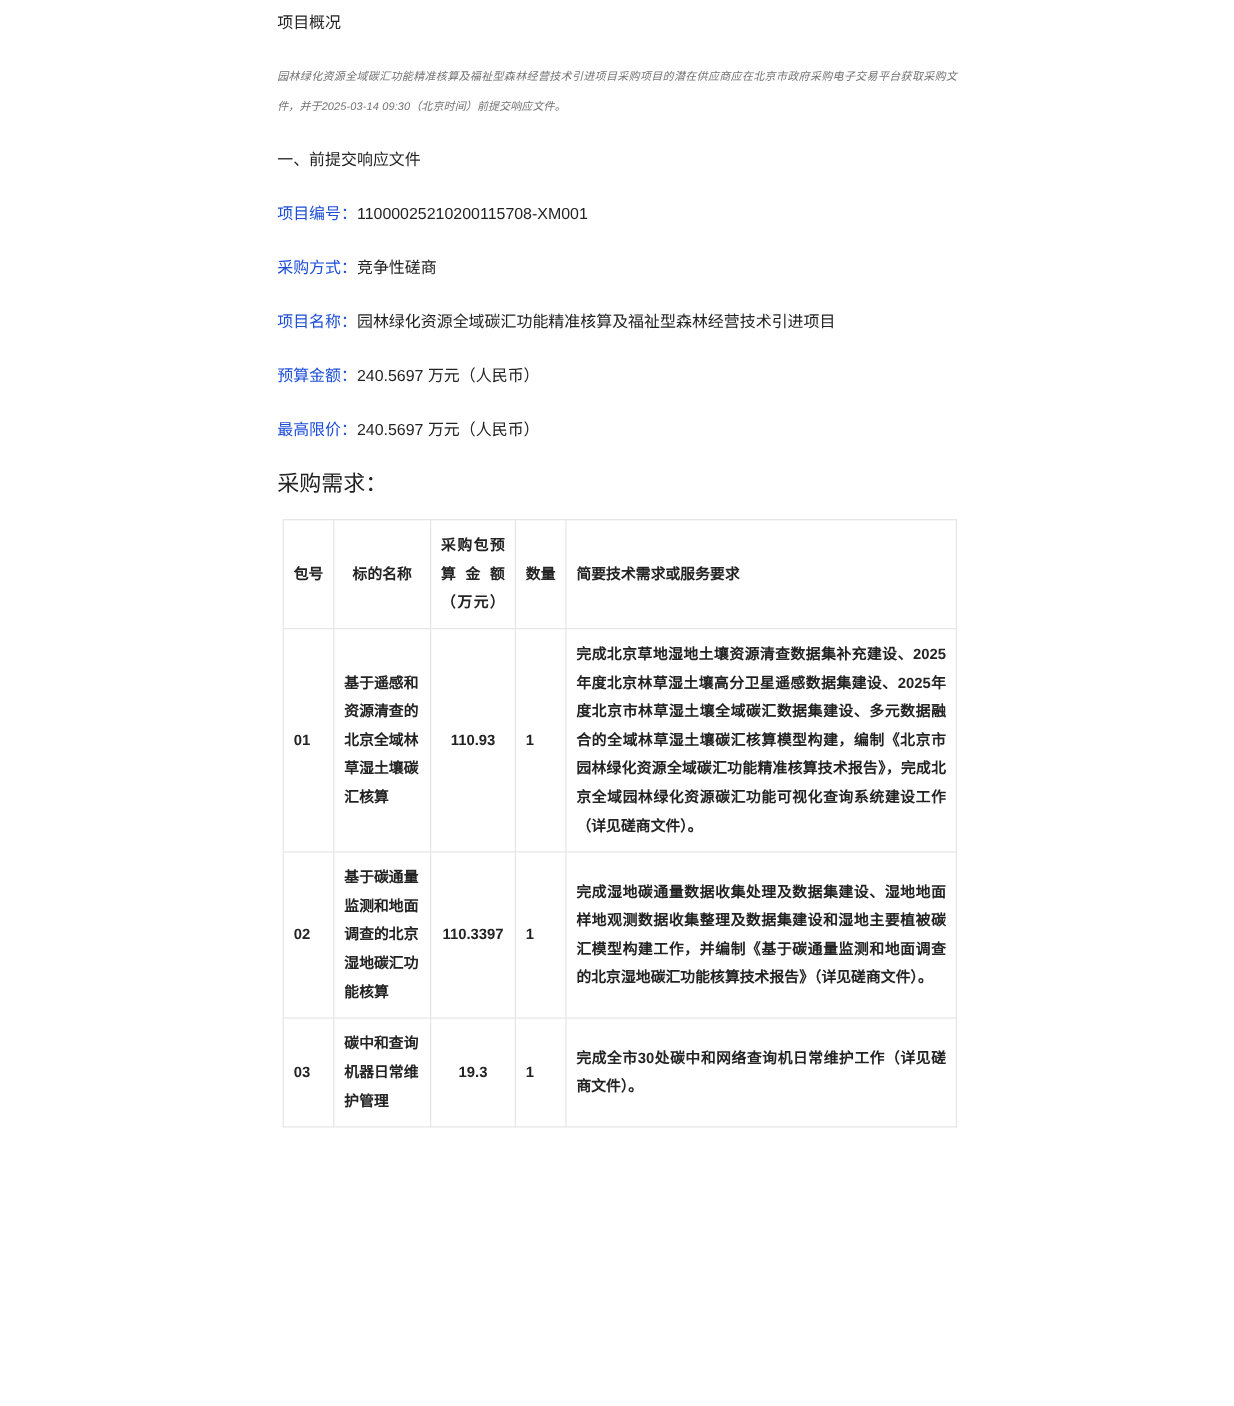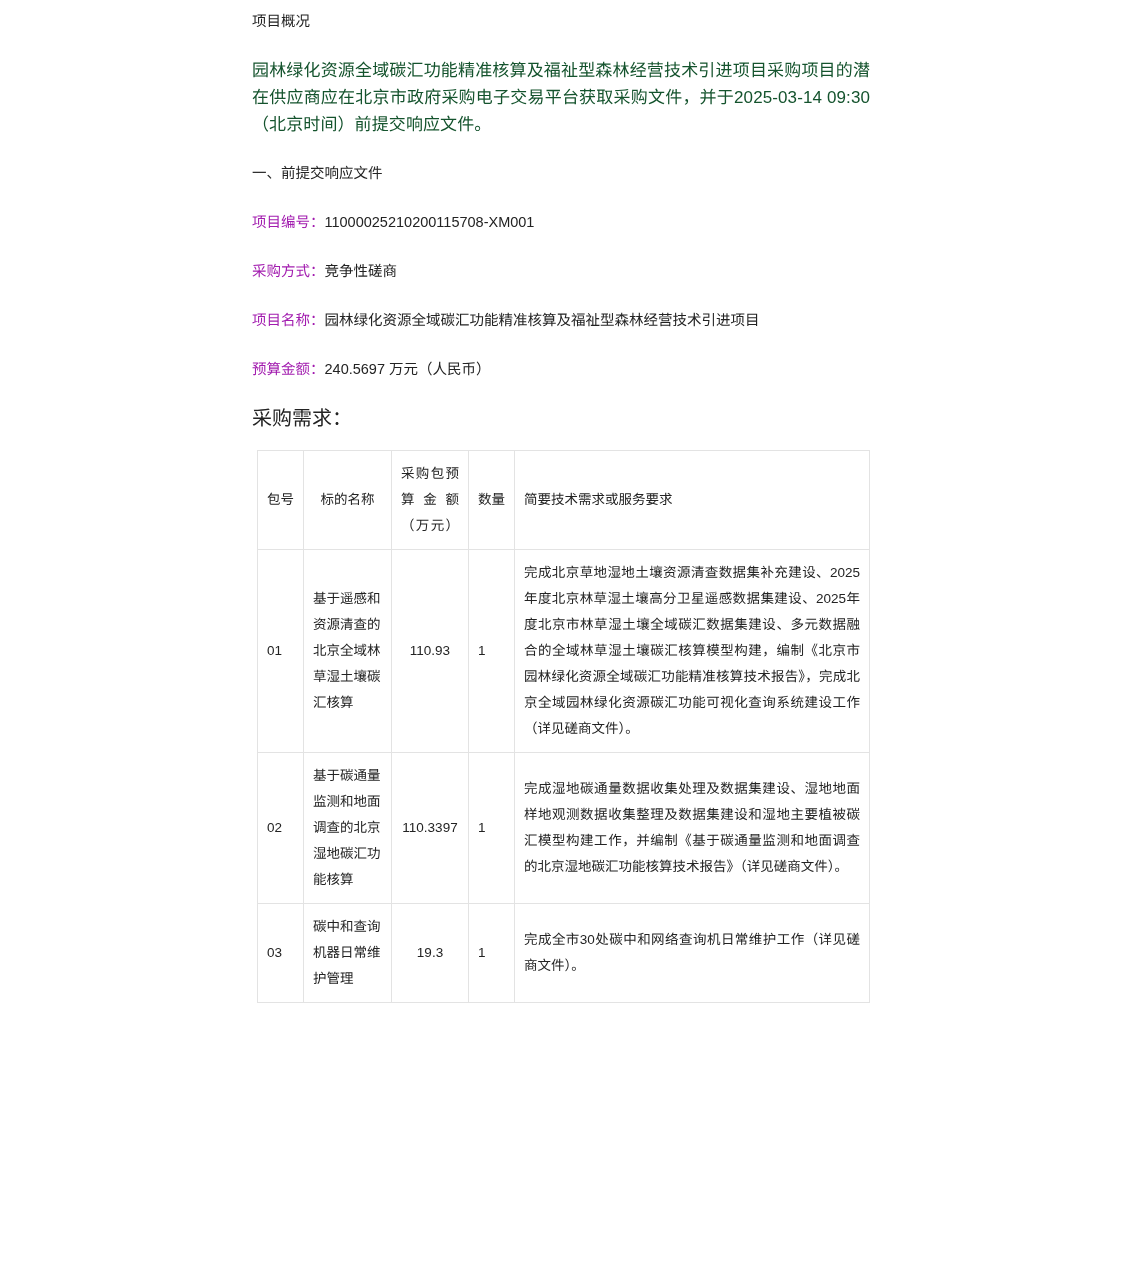--- a/index.html
+++ b/index.html
@@ -22,41 +22,42 @@
     padding: 12px;
     overflow: hidden;
   }
   .content {
     position: absolute;
     left: 252px;
     top: 8px;
     width: 618px;
   }
   .para {
-    font-size: 17px;
+    font-size: 10px;
     line-height: 27px;
-    color: #14532d;
+    color: #737373;
     margin: 0 0 22px 0;
     text-align: justify;
     letter-spacing: 0.1px;
+    font-style: italic;
   }
   .section-title {
     font-size: 14.5px;
     line-height: 27px;
     color: #232323;
     margin: 0 0 22px 0;
   }
   .kv {
     font-size: 14.5px;
     line-height: 27px;
     color: #232323;
     margin: 0 0 22px 0;
     white-space: nowrap;
   }
-  .kv .kv-label { color: #a21caf; }
+  .kv .kv-label { color: #1d4ed8; }
   .kv .kv-value { color: #232323; }
 
   .req-label {
     font-size: 20px;
     line-height: 27px;
     color: #232323;
     margin: 0 0 18px 0;
   }
 
   
@@ -64,21 +65,21 @@
     width: 612px;
     border-collapse: collapse;
     table-layout: fixed;
     background: #fff;
     margin-left: 5px;
   }
   .proc-table td,
   .proc-table th {
     border: 1px solid #e3e3e3;
     vertical-align: middle;
-    font-weight: normal;
+    font-weight: bold;
     color: #232323;
     font-size: 13.5px;
     line-height: 26px;
     padding: 10px 9px;
     box-sizing: border-box;
   }
   .col-no      { width: 46px;  }
   .col-name    { width: 88px;  }
   .col-budget  { width: 77px;  }
   .col-qty     { width: 46px;  }
@@ -132,20 +133,23 @@
     </div>
 
     <div class="kv">
       <span class="kv-label">项目名称：</span><span class="kv-value">园林绿化资源全域碳汇功能精准核算及福祉型森林经营技术引进项目</span>
     </div>
 
     <div class="kv">
       <span class="kv-label">预算金额：</span><span class="kv-value">240.5697 万元（人民币）</span>
     </div>
 
+    <div class="kv">
+      <span class="kv-label">最高限价：</span><span class="kv-value">240.5697 万元（人民币）</span>
+    </div>
 
     <div class="req-label">采购需求：</div>
 
     <table class="proc-table">
       <colgroup>
         <col class="col-no">
         <col class="col-name">
         <col class="col-budget">
         <col class="col-qty">
         <col class="col-desc">

